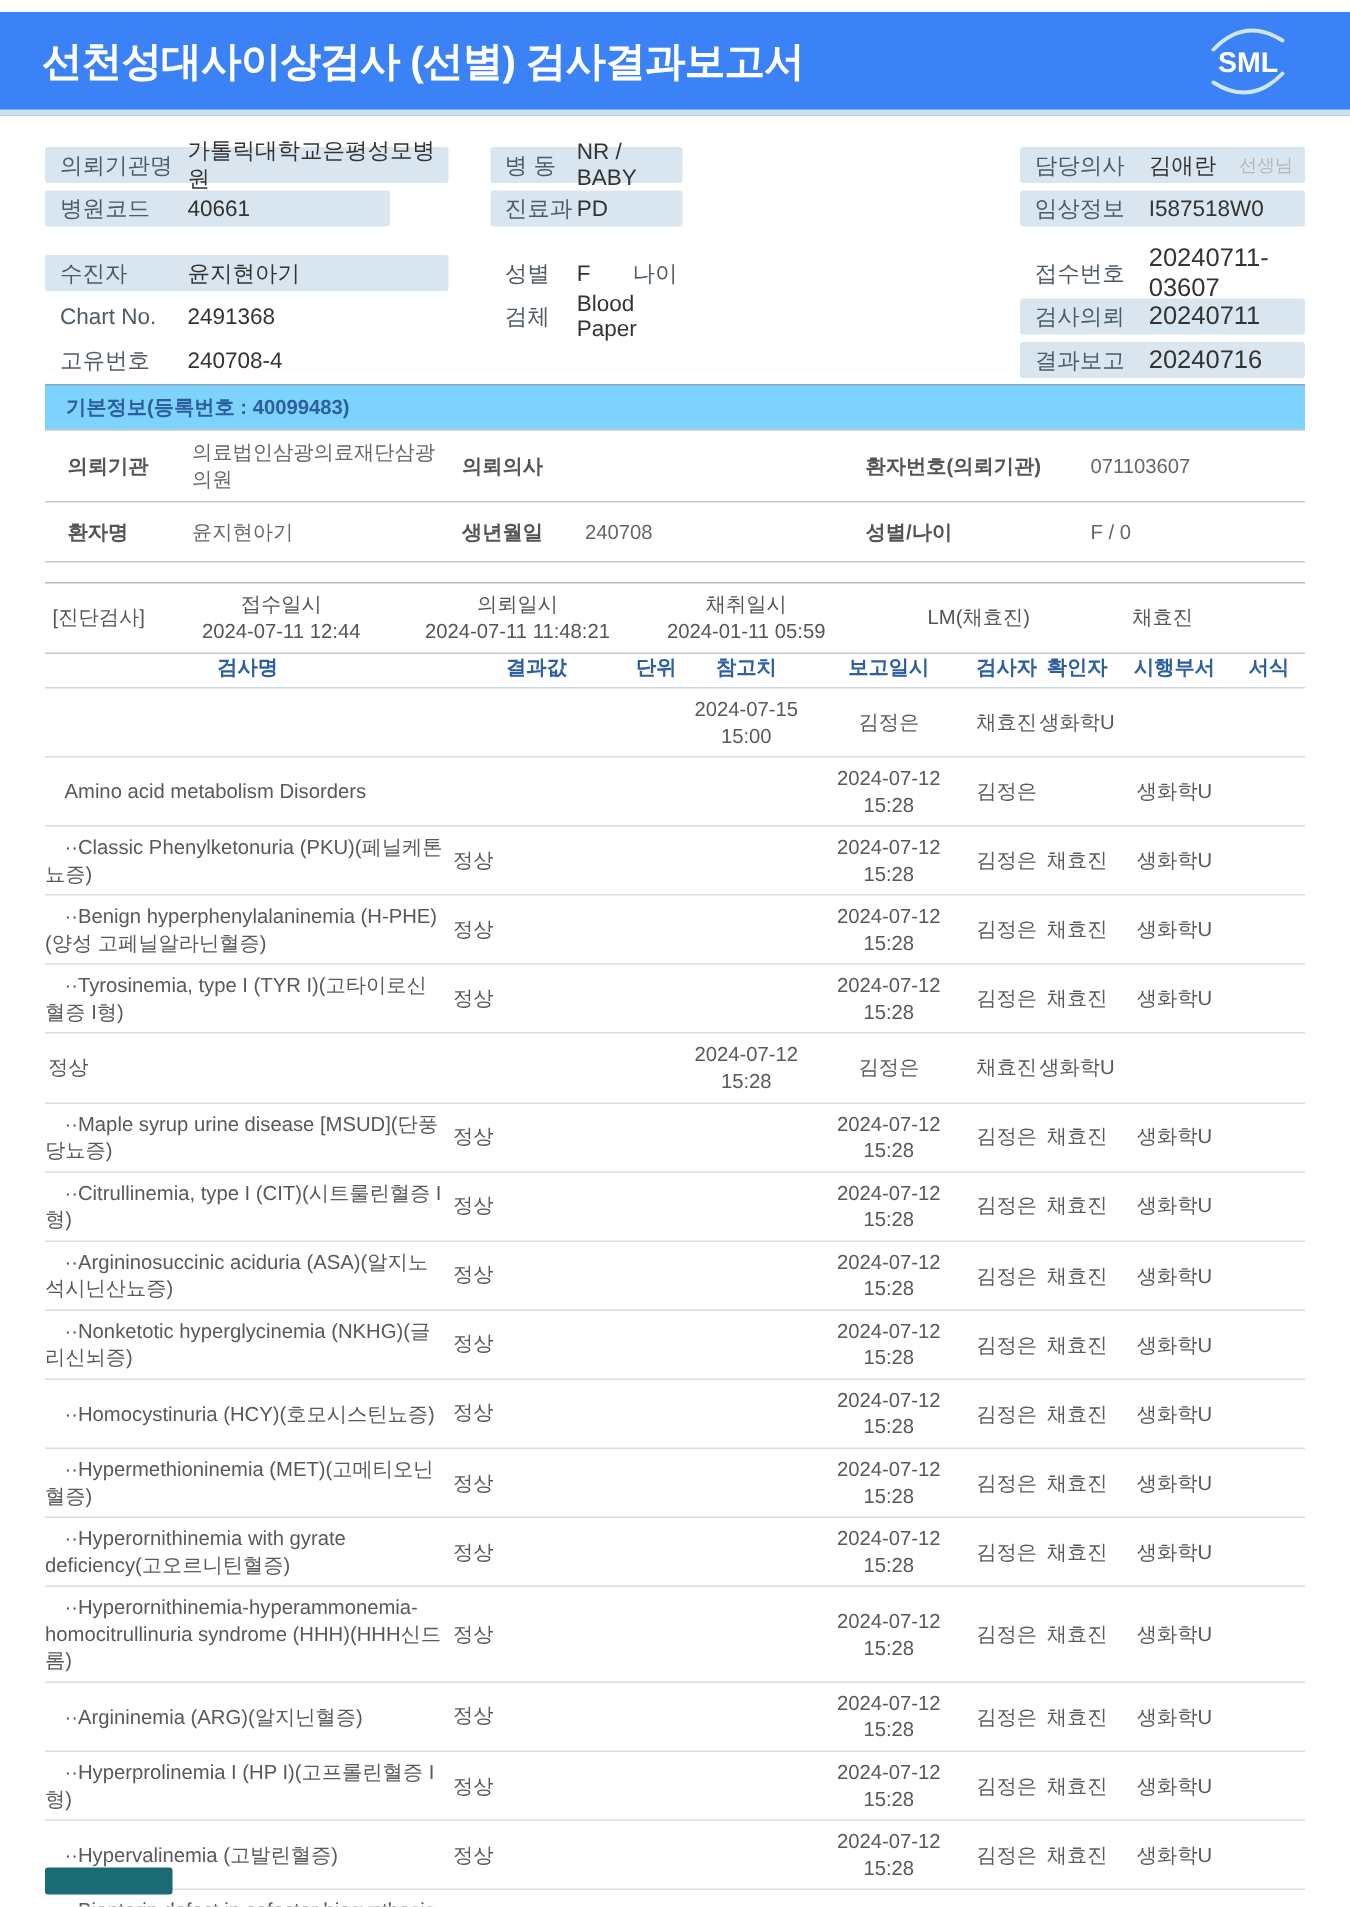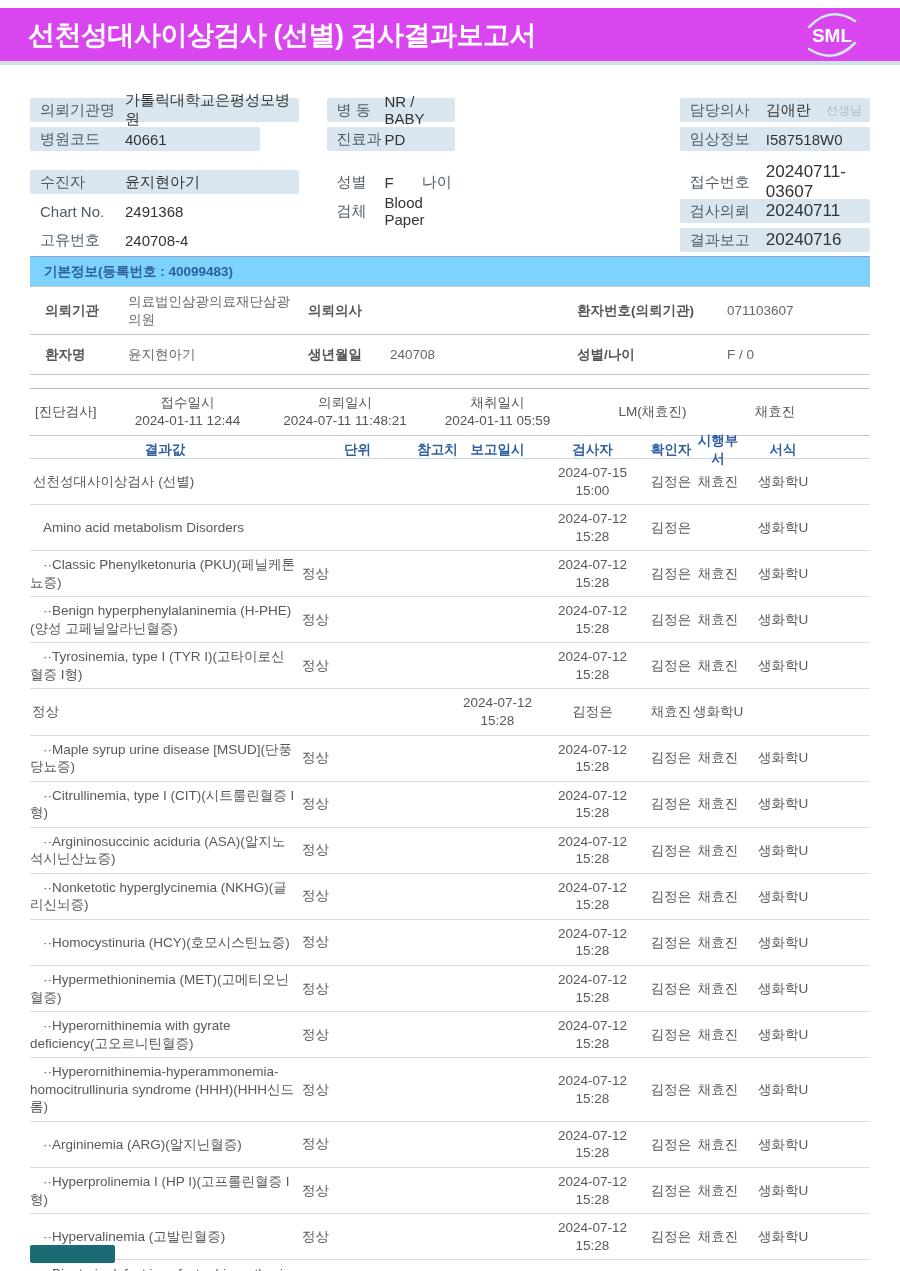--- a/index.html
+++ b/index.html
@@ -4,22 +4,22 @@
 <style>
   * { margin:0; padding:0; box-sizing:border-box; }
   html,body { width:900px; background:#ffffff; }
   body {
     height:1271px; position:relative; overflow:hidden;
     font-family:"Liberation Sans","DejaVu Sans",sans-serif;
     color:#3b3b3b;
   }
   
   .banner {
-    position:absolute; left:0; top:8px; width:900px; height:57px;
-    background:#d946ef; border-bottom:4px solid #cfe1e8;
+    position:absolute; left:0; top:8px; width:900px; height:69px;
+    background:#3b82f6; border-bottom:4px solid #cfe1e8;
     display:flex; align-items:center; justify-content:space-between;
     padding:0 38px 0 28px;
   }
   .banner-title { color:#ffffff; font-size:27px; font-weight:bold; letter-spacing:-0.5px; }
   .logo-wrap { width:60px; height:54px; position:relative; }
   .logo-wrap svg { display:block; }
   
   .info { position:absolute; left:30px; top:98px; width:840px; display:flex; }
   .col-l { width:360px; }
   .col-m { width:172px; margin-left:28px; }
@@ -187,48 +187,48 @@
     <span class="bvl">240708</span>
     <span class="blb">성별/나이</span>
     <span class="bvl">F / 0</span>
   </div>
 </div>
 
 <div class="order">
   <div class="cell tag">[진단검사]</div>
   <div class="cell">
     <div>접수일시</div>
-    <div>2024-01-11 12:44</div>
+    <div>2024-07-11 12:44</div>
   </div>
   <div class="cell">
     <div>의뢰일시</div>
     <div>2024-07-11 11:48:21</div>
   </div>
   <div class="cell">
     <div>채취일시</div>
     <div>2024-01-11 05:59</div>
   </div>
   <div class="cell">LM(채효진)</div>
   <div class="cell">채효진</div>
 </div>
 
 <div class="thead">
+  <div>검사명</div>
   <div>결과값</div>
   <div>단위</div>
   <div>참고치</div>
   <div>보고일시</div>
   <div>검사자</div>
   <div>확인자</div>
   <div>시행부서</div>
   <div>서식</div>
 </div>
 
 <div class="tbody">
     <div class="t-row">
-    <div class="name">선천성대사이상검사 (선별)</div>
     <div class="result"></div>
     <div class="ctr"></div>
     <div class="ctr"></div>
     <div class="ctr">
       <div>2024-07-15</div>
       <div>15:00</div>
     </div>
     <div class="ctr">김정은</div>
     <div class="ctr">채효진</div>
     <div class="ctr">생화학U</div>

